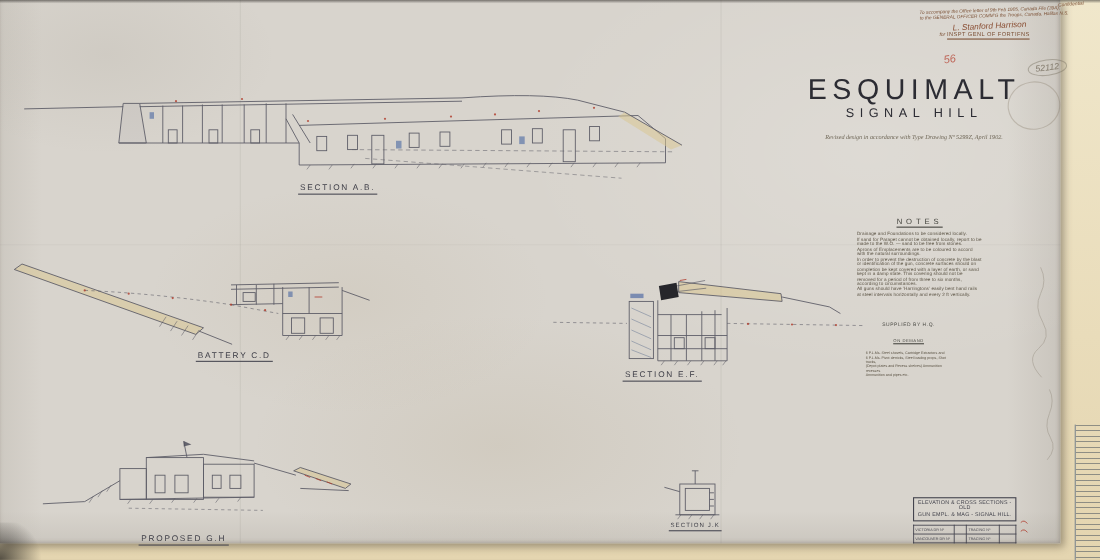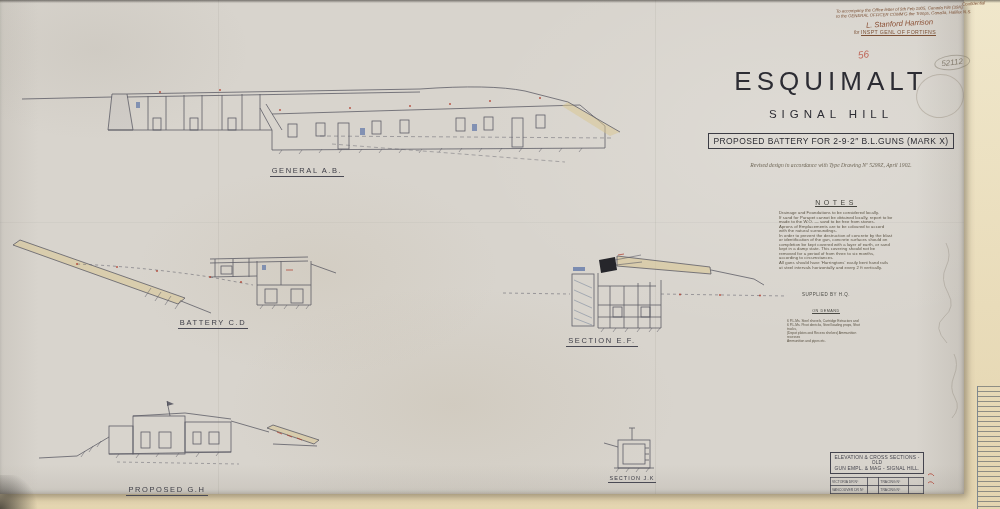--- a/index.html
+++ b/index.html
@@ -58,24 +58,21 @@
     <span style="border-bottom:1px solid #7c5136;letter-spacing:0.4px;">INSPT GENL OF FORTIFNS</span>
   </div>
   <div class="t" style="left:858px;top:49px;font-size:10px;color:#b5402f;font-style:italic;transform:rotate(-9deg);opacity:.75;">56</div>
   <div class="t" style="left:934px;top:51px;transform:rotate(-7deg);">
     <span style="display:inline-block;border:1px solid rgba(120,112,98,0.45);border-radius:50%;padding:2px 6px;font-size:8px;font-style:italic;color:#827a6c;">52112</span>
   </div>
   <div class="t" style="left:916px;top:74px;width:46px;height:42px;border:1px solid rgba(130,118,100,0.32);border-radius:50%;transform:rotate(-8deg);"></div>
 
   <div class="t" style="left:700px;top:44px;width:262px;text-align:center;">
     <div class="ink" style="font-size:26px;letter-spacing:5px;font-weight:500;margin-top:22px;">ESQUIMALT</div>
-    <div class="ink" style="margin-top:11px;font-size:11.5px;letter-spacing:5px;">SIGNAL HILL</div>
-    <div style="margin-top:10px;">
-      <span class="ink" style="display:inline-block;border:1px solid #3c3c44;padding:2px 5px;font-size:8.5px;letter-spacing:0.4px;">PROPOSED BATTERY FOR 2-9·2″ B.L.GUNS (MARK X)</span>
-    </div>
+    <div class="ink" style="font-size:11.5px;letter-spacing:5px;">SIGNAL HILL</div>
     <div style="margin-top:13px;font-family:'Liberation Serif',serif;font-style:italic;font-size:5.6px;color:#6e6656;">Revised design in accordance with Type Drawing Nº 5299Z, April 1902.</div>
   </div>
 
   <div class="t" style="left:779px;top:191px;width:114px;">
     <div style="text-align:center;margin-bottom:2px;">
       <span style="font-size:7px;letter-spacing:3.5px;color:#45453f;border-bottom:1px solid #45453f;">NOTES</span>
     </div>
     <div class="notesLine">Drainage and Foundations to be considered locally.</div>
     <div class="notesLine">If sand for Parapet cannot be obtained locally, report to be</div>
     <div class="notesLine">made to the W.O. — sand to be free from stones.</div>
@@ -241,21 +238,21 @@
       <path d="M34 2 L34 14 M31 2 L37 2"></path>
       <rect x="20" y="14" width="32" height="28"></rect>
       <rect x="25" y="18" width="22" height="20"></rect>
       <path d="M47 22 l4 0 M47 28 l4 0 M47 34 l4 0"></path>
       <path d="M6 17 L20 21"></path>
       <path d="M16 42 L56 42"></path>
       <path d="M21 42 l-3 4 M31 42 l-3 4 M41 42 l-3 4 M51 42 l-3 4" stroke-width="0.5"></path>
     </g>
   </svg>
 
-  <div class="t secLabel" style="left:247px;top:166px;width:120px;"><span>GENERAL  A.B.</span></div>
+  <div class="t secLabel" style="left:247px;top:166px;width:120px;"><span>SECTION  A.B.</span></div>
   <div class="t secLabel" style="left:153px;top:318px;width:120px;"><span>BATTERY  C.D</span></div>
   <div class="t secLabel" style="left:542px;top:336px;width:120px;"><span>SECTION  E.F.</span></div>
   <div class="t secLabel" style="left:107px;top:485px;width:120px;"><span>PROPOSED  G.H</span></div>
   <div class="t secLabel" style="left:592px;top:475px;width:80px;font-size:5.5px;letter-spacing:1px;"><span>SECTION  J.K</span></div>
 
   <div class="t" style="left:830px;top:452px;width:94px;">
     <div style="border:1px solid #44444e;padding:2px 1px;text-align:center;">
       <div style="font-size:4.9px;color:#45454e;letter-spacing:0.2px;">ELEVATION &amp; CROSS SECTIONS - OLD</div>
       <div style="font-size:4.9px;color:#45454e;letter-spacing:0.2px;margin-top:1px;">GUN EMPL. &amp; MAG - SIGNAL HILL.</div>
     </div>

